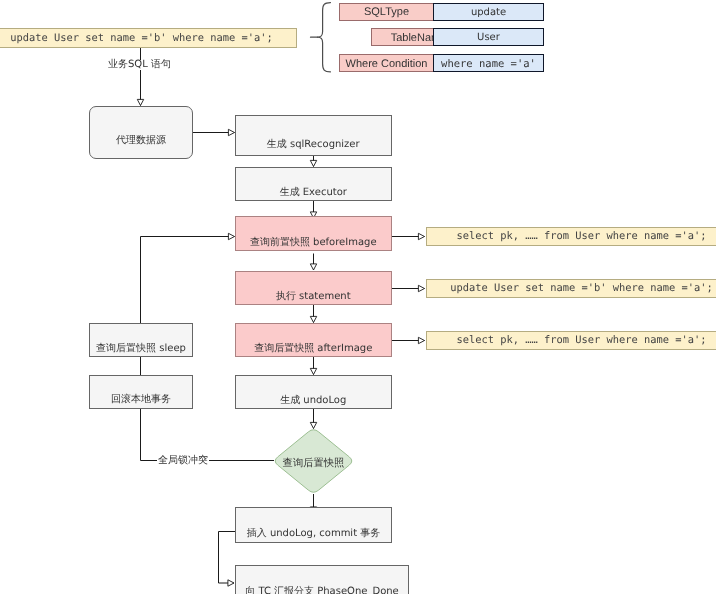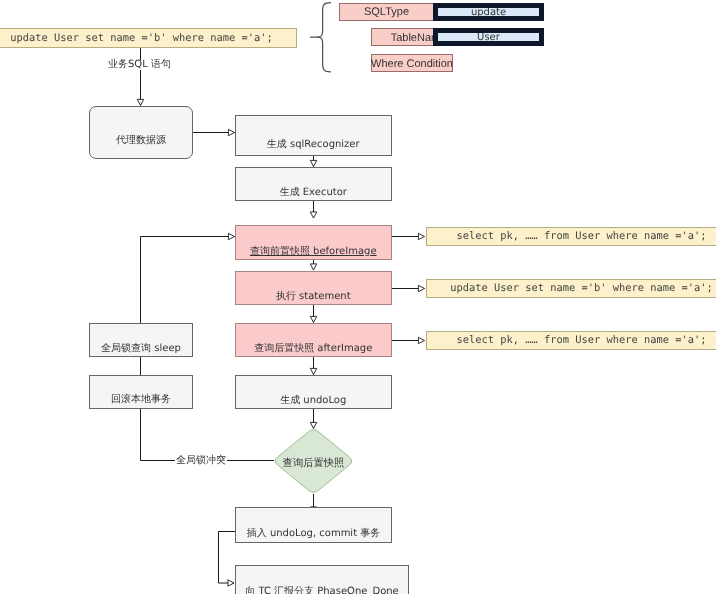--- a/index.html
+++ b/index.html
@@ -32,21 +32,21 @@
         font-size:10.3px;color:#333333;white-space:nowrap;padding-top:3px;}
 
   .edgelbl{position:absolute;background:#ffffff;color:#333333;font-size:10px;
            white-space:nowrap;line-height:1;padding:0 1px;}
 
   .tcell{position:absolute;box-sizing:border-box;display:flex;
        align-items:center;justify-content:center;color:#333333;
        white-space:nowrap;line-height:1;padding-top:2px;}
   .tk{background:#f9cdc8;border:1px solid #9a6b6b;
       font-family:"Liberation Sans",sans-serif;font-size:11px;}
-  .tv{background:#dbe8f8;border:5px solid #0f172a;font-size:10px;}
+  .tv{background:#dbe8f8;border:1px solid #0f172a;font-size:10px;}
   .tv.mono{font-family:"DejaVu Sans Mono","Liberation Mono",monospace;font-size:10.5px;}
 </style>
 </head>
 <body>
 
 <div id="root">
 <svg id="edges" viewBox="0 0 716 594">
   <defs>
     <marker id="ah" markerWidth="11" markerHeight="11" refX="7.9" refY="5.5" orient="auto" markerUnits="userSpaceOnUse">
       <path d="M 1.8 2.3 L 7.9 5.5 L 1.8 8.7 Z" fill="#ffffff" stroke="#1a1a1a" stroke-width="0.9" stroke-linejoin="miter"></path>
@@ -67,31 +67,32 @@
   <path d="M 274 460.5 L 140.5 460.5 L 140.5 236.5 L 234.5 236.5" stroke="#1a1a1a" stroke-width="1" fill="none" marker-end="url(#ah)"></path>
   <path d="M 235.5 531.5 L 218.5 531.5 L 218.5 583 L 234 583" stroke="#1a1a1a" stroke-width="1" fill="none" marker-end="url(#ah)"></path>
   <path d="M 330.5 2.6 C 324.2 2.6 322.6 4.6 322.6 10.6 L 322.6 31.6 C 322.6 35.6 321.4 37.2 317.4 37.2 C 321.4 37.2 322.6 38.8 322.6 42.8 L 322.6 63.8 C 322.6 69.8 324.2 71.8 330.5 71.8" stroke="#4d4d4d" stroke-width="1.2" fill="none" stroke-linecap="round" stroke-linejoin="round"></path>
   <path d="M 310.5 37.2 L 317.4 37.2" stroke="#4d4d4d" stroke-width="1.2" fill="none" stroke-linecap="round"></path>
 </svg>
   <div class="node sqlbox" style="left:-2px;top:28px;width:299px;height:19.5px;padding-right:12px;">update User set name ='b' where name ='a';</div>
   <div class="tcell tk" style="left:339px;top:2.5px;width:95px;height:18px;">SQLType</div>
   <div class="tcell tv" style="left:433px;top:2.5px;width:111px;height:18px;">update</div>
   <div class="tcell tk" style="left:339px;top:28.3px;width:95px;height:18px;margin-left:32px;">TableName</div>
   <div class="tcell tv" style="left:433px;top:28.3px;width:111px;height:18px;">User</div>
-  <div class="tcell tk" style="left:339px;top:54.3px;width:82px;height:18px;margin-left:32px;">Where Condition</div>
+  <div class="tcell tk" style="left:339px;top:54.3px;width:95px;height:18px;">Where Condition</div>
+  <div class="tcell tv mono" style="left:433px;top:54.3px;width:111px;height:18px;">where name ='a'</div>
   <div class="edgelbl" style="left:107px;top:60px;">业务SQL 语句</div>
-  <div class="edgelbl" style="left:175px;top:456px;">全局锁冲突</div>
+  <div class="edgelbl" style="left:157px;top:456px;">全局锁冲突</div>
   <div class="node proc rounded" style="left:89px;top:105.5px;width:104px;height:53px;">代理数据源</div>
   <div class="node proc" style="left:234.5px;top:115px;width:157.5px;height:41px;">生成 sqlRecognizer</div>
   <div class="node proc" style="left:234.5px;top:167px;width:157.5px;height:34px;">生成 Executor</div>
-  <div class="node hl" style="left:234.5px;top:225px;width:157.5px;height:35px;text-decoration:underline;">查询前置快照 beforeImage</div>
+  <div class="node hl" style="left:234.5px;top:216px;width:157.5px;height:35px;">查询前置快照 beforeImage</div>
   <div class="node hl" style="left:234.5px;top:270.5px;width:157.5px;height:34.5px;">执行 statement</div>
   <div class="node hl" style="left:234.5px;top:322.5px;width:157.5px;height:34.5px;">查询后置快照 afterImage</div>
   <div class="node proc" style="left:234.5px;top:374.5px;width:157.5px;height:34.5px;">生成 undoLog</div>
-  <div class="node proc" style="left:89px;top:322.5px;width:104px;height:34.5px;">全局锁查询 sleep</div>
+  <div class="node proc" style="left:89px;top:322.5px;width:104px;height:34.5px;">查询后置快照 sleep</div>
   <div class="node proc" style="left:89px;top:374.5px;width:104px;height:34.5px;font-family:Liberation Mono, monospace;">回滚本地事务</div>
   <div class="node proc" style="left:235px;top:507px;width:157px;height:35.5px;">插入 undoLog, commit 事务</div>
   <div class="node proc" style="left:235px;top:565px;width:174px;height:35.5px;">向 TC 汇报分支 PhaseOne_Done</div>
   <div class="dia-wrap" style="left:272px;top:426.5px;width:83px;height:68px;">
     <svg width="83" height="68" viewBox="0 0 83 68">
       <path d="M 46.54 4.81 L 77.26 29.89 Q 82.30 34.00 77.26 38.11 L 46.54 63.19 Q 41.50 67.30 36.46 63.19 L 5.74 38.11 Q 0.70 34.00 5.74 29.89 L 36.46 4.81 Q 41.50 0.70 46.54 4.81 Z" fill="#d8e8d4" stroke="#9cbf92" stroke-width="1" stroke-linejoin="round"></path>
     </svg>
     <div class="lbl">查询后置快照</div>
   </div>
   <div class="node sqlbox" style="left:425.5px;top:227px;width:312px;height:19px;">select pk, …… from User where name ='a';</div>

